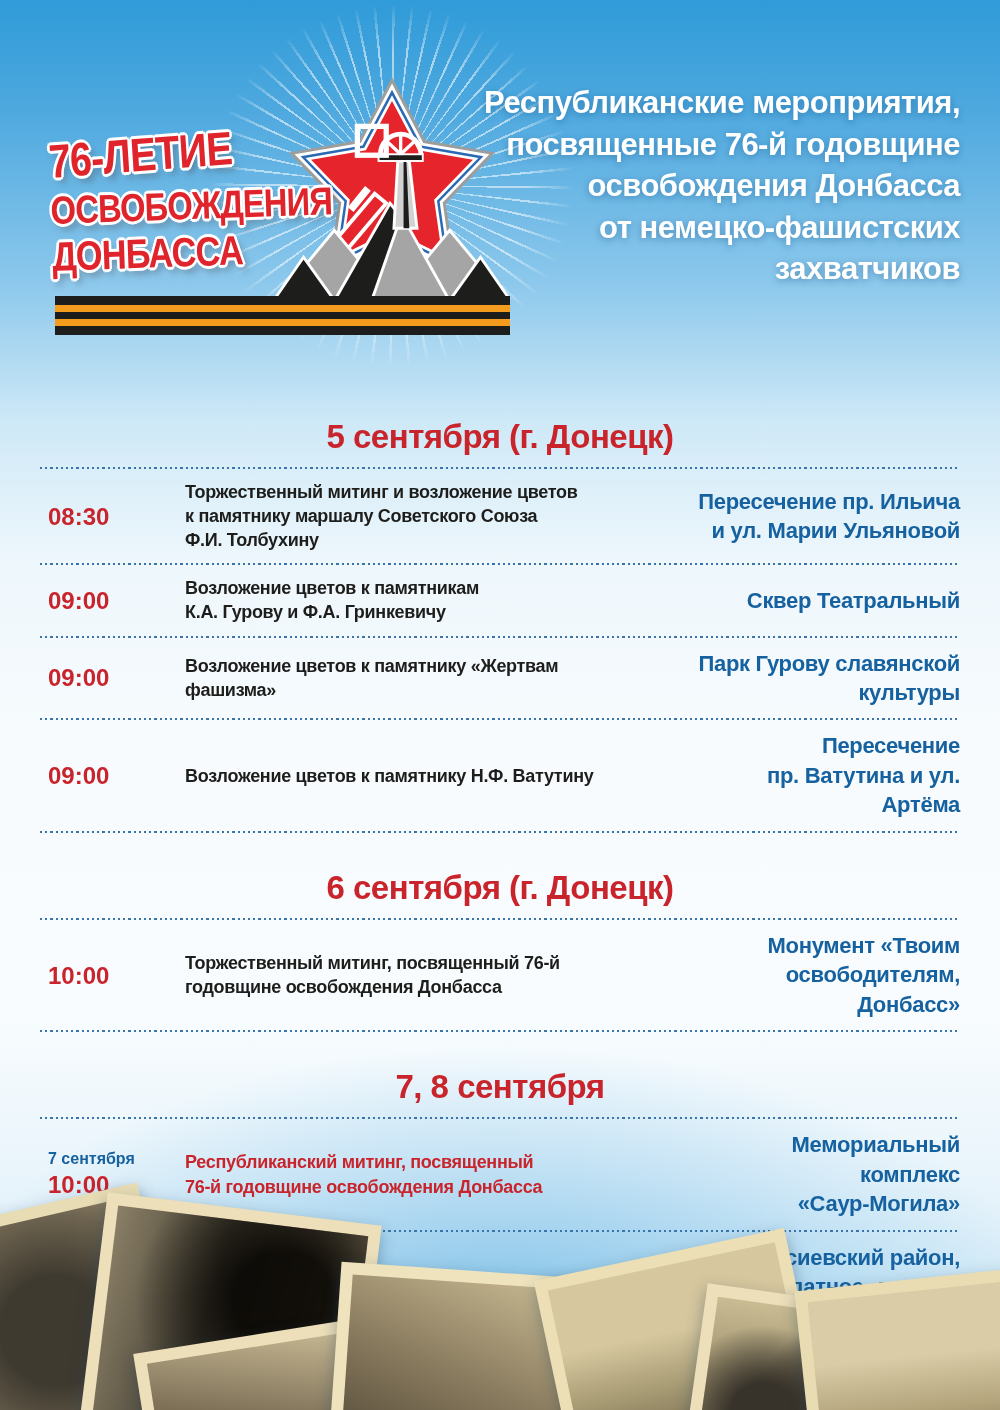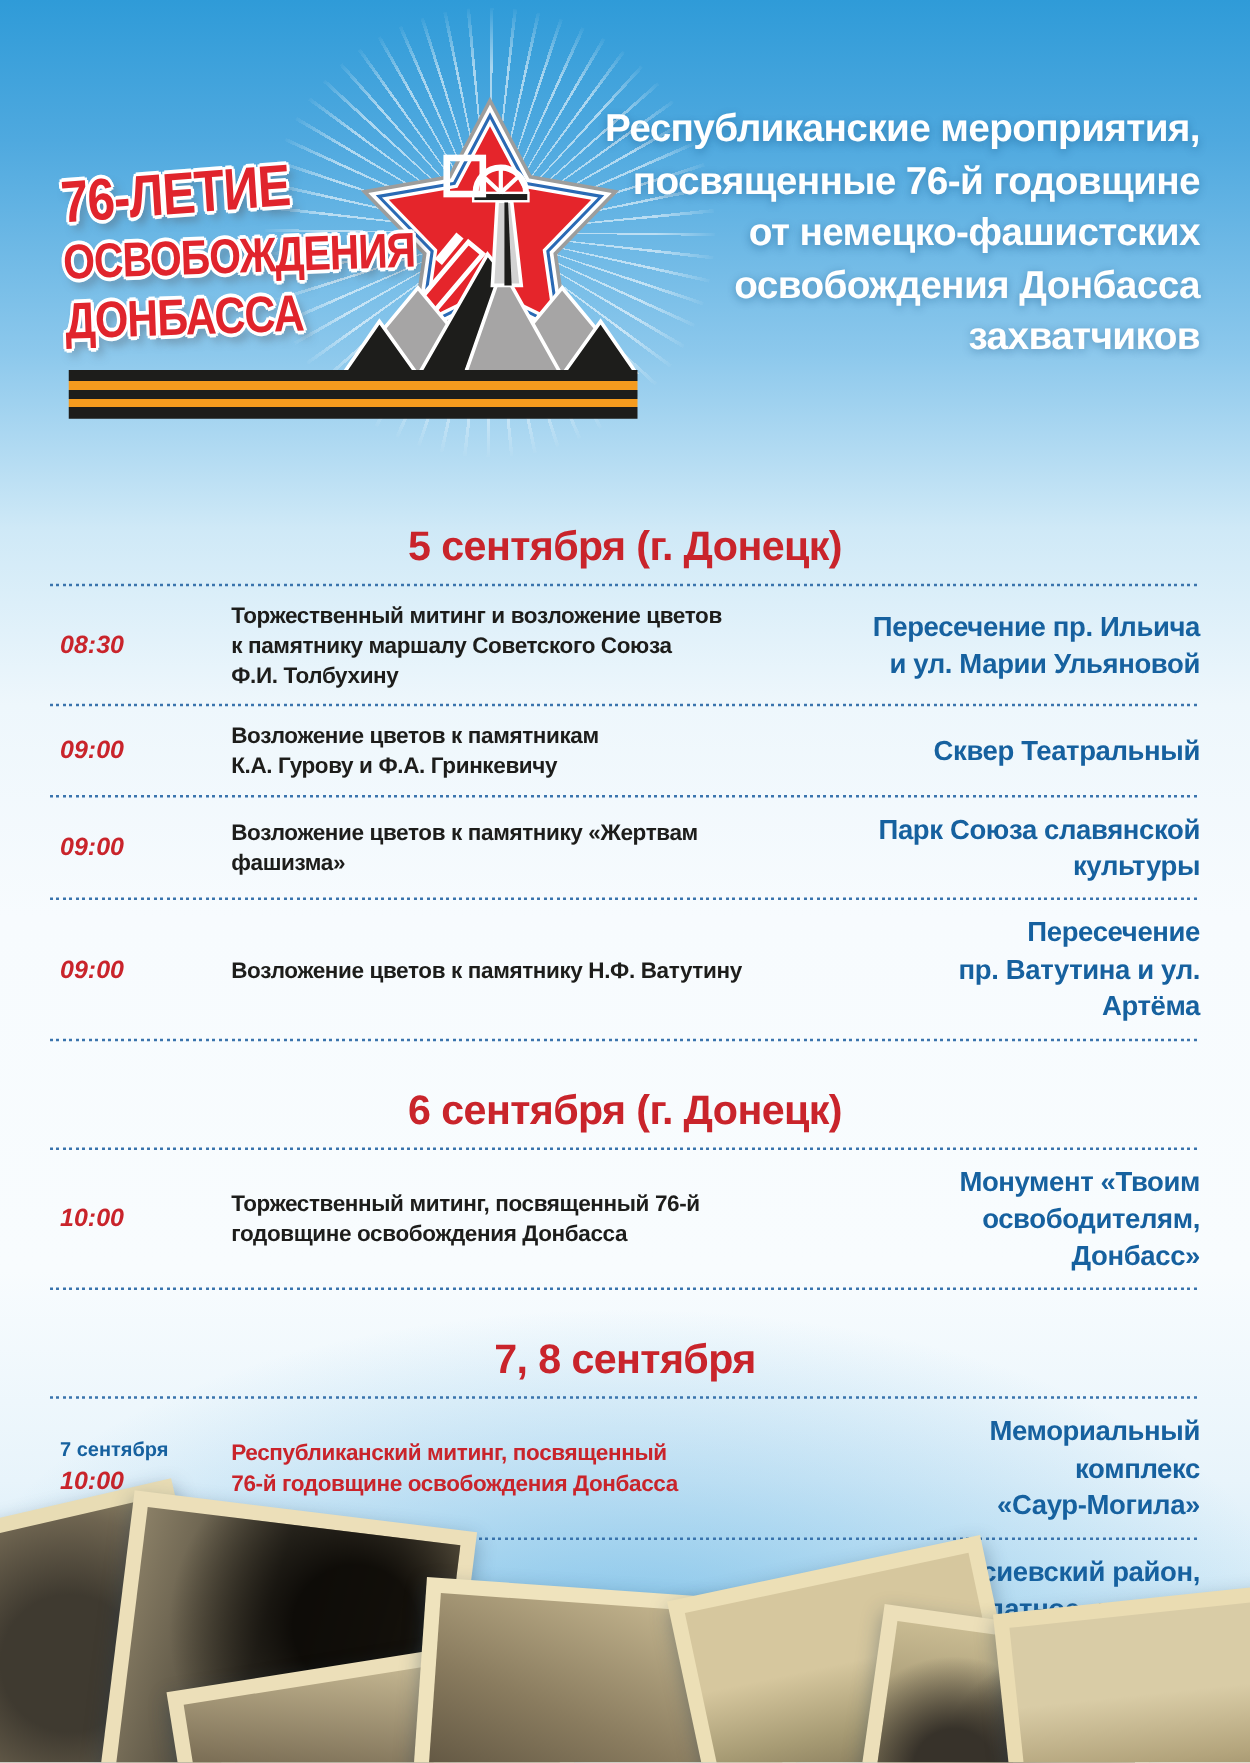--- a/index.html
+++ b/index.html
@@ -69,21 +69,21 @@
   .divider{
     height:2px;margin:1px 0;
     background-image:repeating-linear-gradient(90deg, var(--divider,#3a74ad) 0 2.2px, transparent 2.2px 5.2px);
   }
   .row{
     display:grid;grid-template-columns:145px 1fr 268px;
     align-items:center;padding:10px 0;
   }
   .col-time{padding-left:8px;font-weight:bold;}
   .col-time .date{color:var(--blue,#16619f);font-size:16px;line-height:1.3;}
-  .col-time .time{color:var(--red,#c9242b);font-size:20px;line-height:1.3;font-style:italic;}
+  .col-time .time{color:var(--red,#c9242b);font-size:24px;line-height:1.3;}
   .time-sub-divider{
     height:2px;width:136px;margin:10px 0;
     background-image:repeating-linear-gradient(90deg, var(--divider,#3a74ad) 0 2px, transparent 2px 5px);
   }
   .col-event{
     font-size:18px;font-weight:bold;line-height:1.34;
     letter-spacing:-0.3px;white-space:pre-line;padding-right:16px;
   }
   .ev-dark{color:var(--ink,#1d1d1b);}
   .ev-red{color:var(--red,#c9242b);}
@@ -161,22 +161,22 @@
 
     <div class="logo-text">
       <div class="l1">76-ЛЕТИЕ</div>
       <div class="l2">ОСВОБОЖДЕНИЯ</div>
       <div class="l3">ДОНБАССА</div>
     </div>
 
     <div class="header-text">
       <div>Республиканские мероприятия,</div>
       <div>посвященные 76-й годовщине</div>
+      <div>освобождения Донбасса</div>
       <div>от немецко-фашистских</div>
-      <div>освобождения Донбасса</div>
       <div>захватчиков</div>
     </div>
   </div>
 
   <div class="schedule" id="schedule">
       <div class="section-title">5 сентября (г. Донецк)</div>
       <div class="divider"></div>
       <div class="row">
         <div class="col-time">
           <div class="time">08:30</div>
@@ -196,21 +196,21 @@
 К.А. Гурову и Ф.А. Гринкевичу</div>
         <div class="col-loc">Сквер Театральный</div>
       </div>
       <div class="divider"></div>
       <div class="row">
         <div class="col-time">
           <div class="time">09:00</div>
         </div>
         <div class="col-event ev-dark">Возложение цветов к памятнику «Жертвам
 фашизма»</div>
-        <div class="col-loc">Парк Союза славянской
+        <div class="col-loc">Парк Гурову славянской
 культуры</div>
       </div>
       <div class="divider"></div>
       <div class="row">
         <div class="col-time">
           <div class="time">09:00</div>
         </div>
         <div class="col-event ev-dark">Возложение цветов к памятнику Н.Ф. Ватутину</div>
         <div class="col-loc">Пересечение
 пр. Ватутина и ул. Артёма</div>

